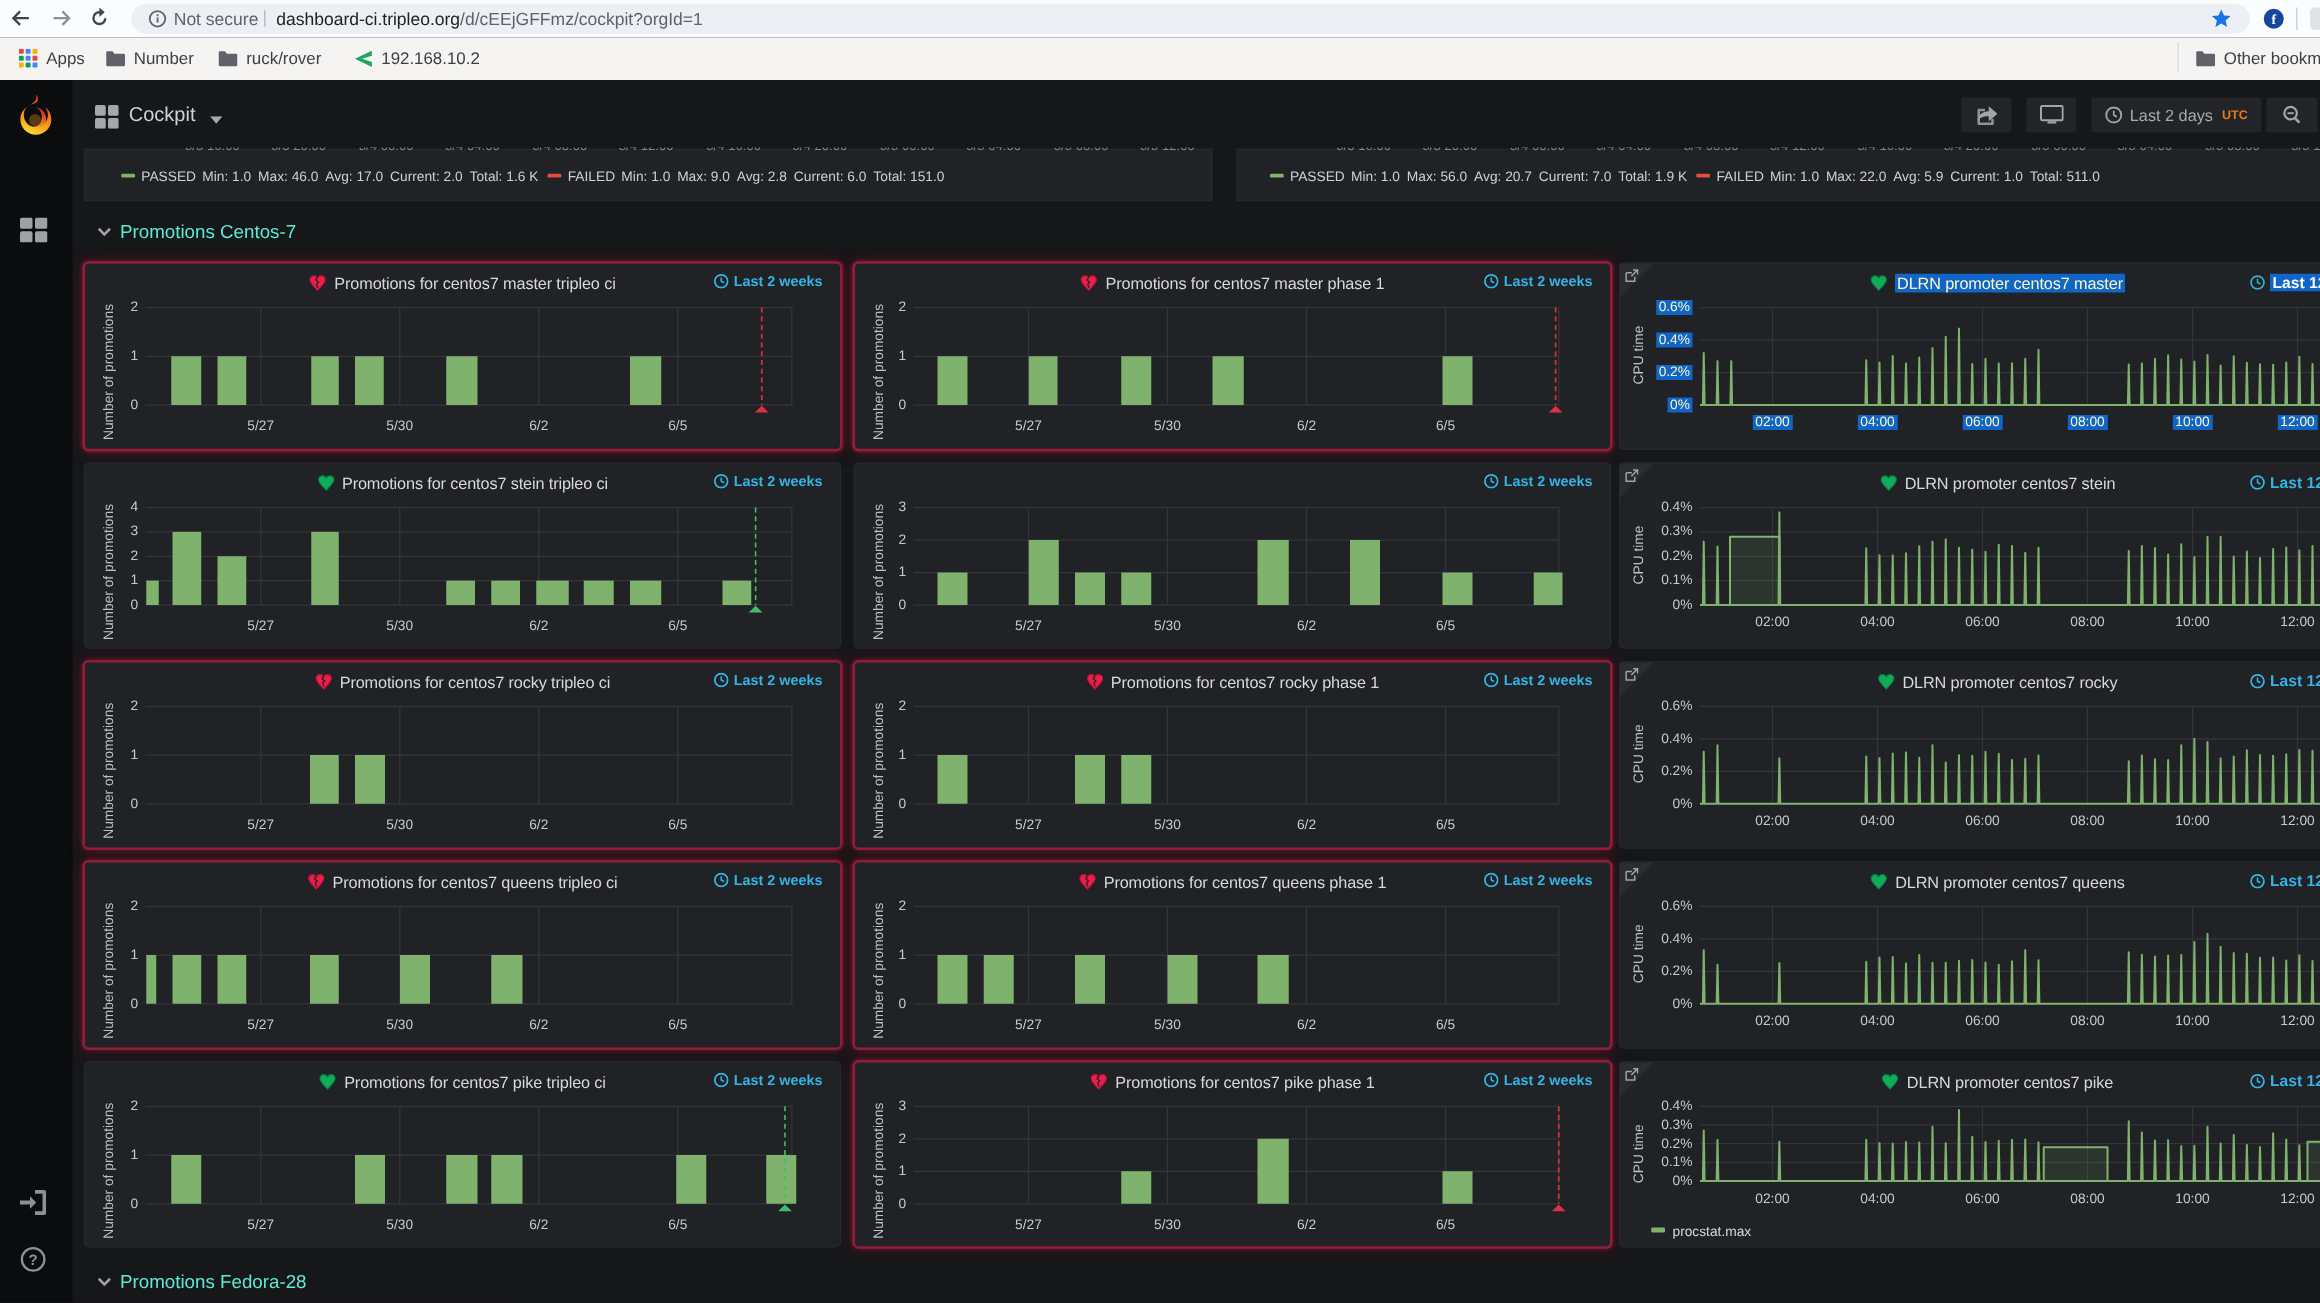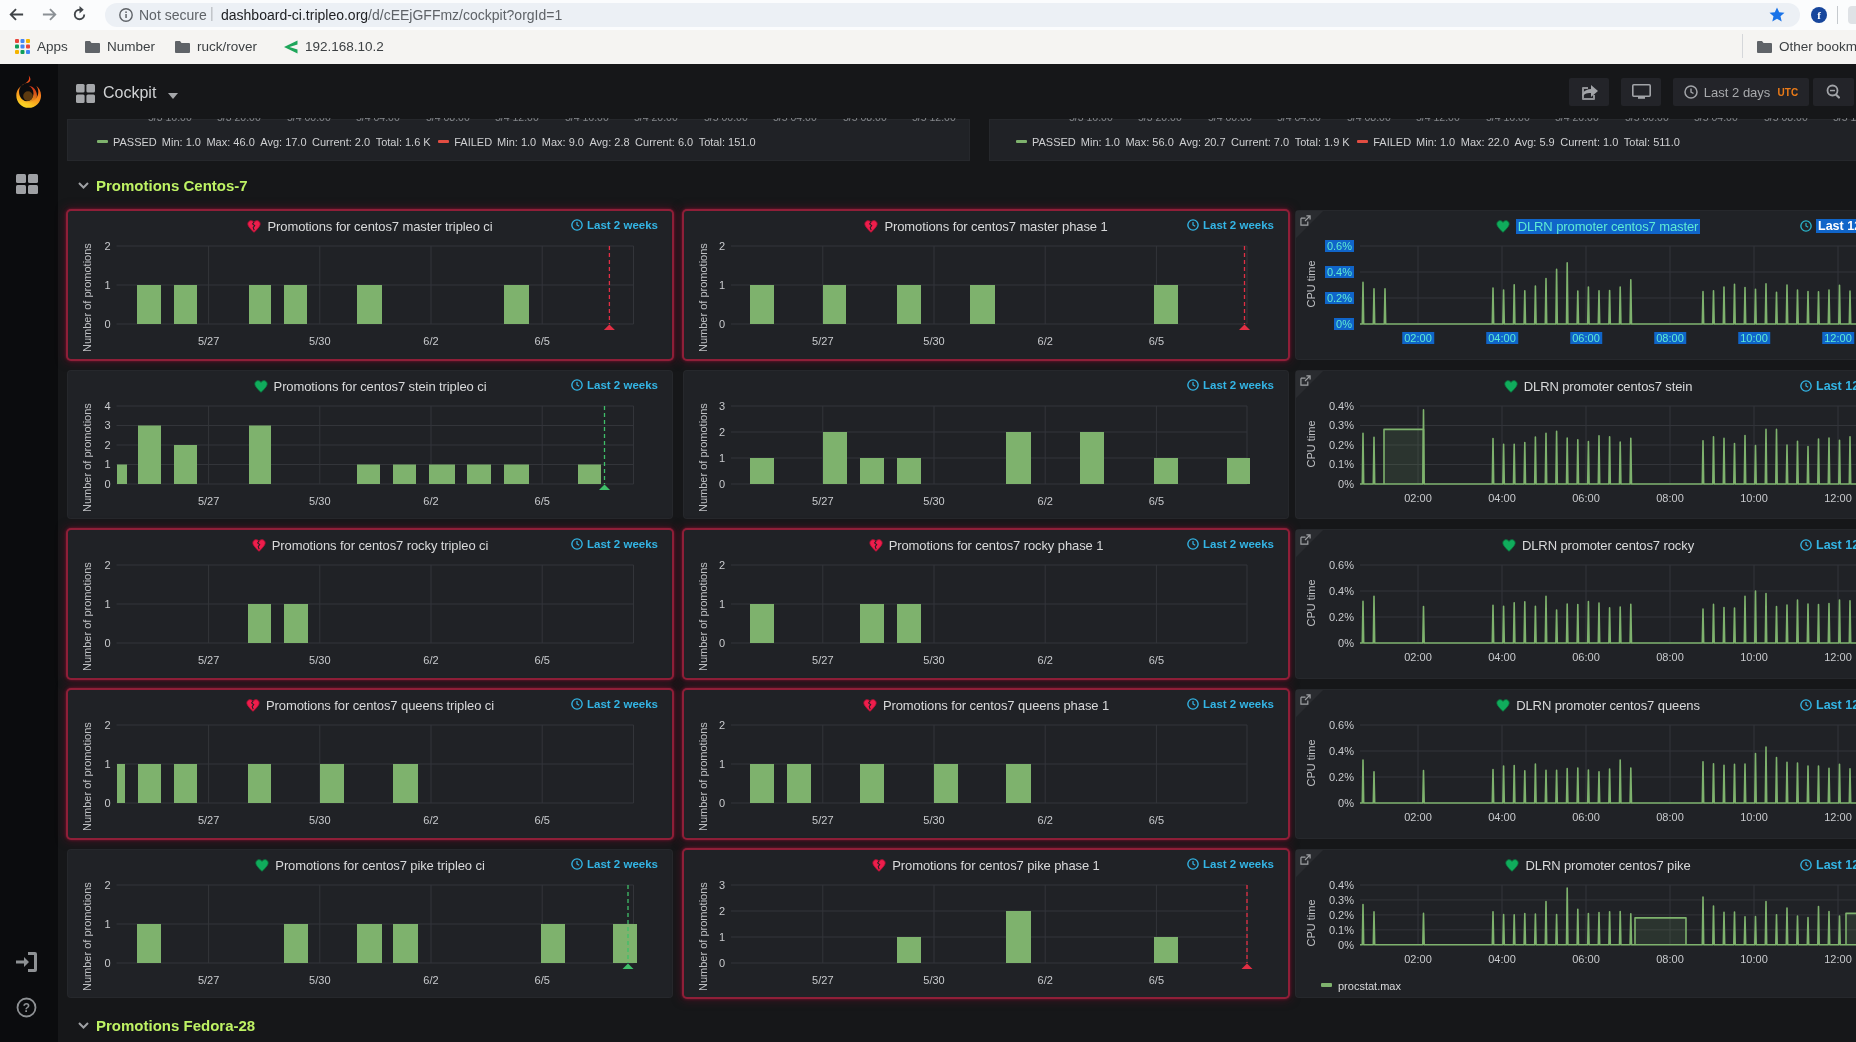--- a/index.html
+++ b/index.html
@@ -7,22 +7,22 @@
 .abs{position:absolute}
 .panel{position:absolute;background:#202226;box-shadow:0 0 0 1px #26282c;border-radius:3px}
 .alert{box-shadow:0 0 0 2px #8f1f38,0 0 3px 2px rgba(125,20,48,.95),0 0 10px 3px rgba(105,15,40,.5)}
 .ptitle{position:absolute;top:8px;left:0;right:0;text-align:center;font-size:13px;font-weight:500;color:#d8d9da;white-space:nowrap;letter-spacing:-0.1px}
 .ptitle svg{vertical-align:-2px;margin-right:6px}
 .tr{position:absolute;top:8px;right:14px;font-size:11.5px;font-weight:700;color:#33b5e5;white-space:nowrap}
 .tr svg{vertical-align:-2px;margin-right:4px}
 .ytitle{position:absolute;font-size:11px;color:#bfc1c4;transform:rotate(-90deg);transform-origin:center;white-space:nowrap;overflow:hidden;text-overflow:clip}
 .ylab{position:absolute;font-size:11px;color:#c8cacd;text-align:right;width:40px}
 .xlab{position:absolute;font-size:11px;color:#c8cacd;transform:translateX(-50%);white-space:nowrap}
-.sel{background:#1065c9;color:#5eead4;padding:0 2px}
-.sechdr{position:absolute;font-size:15px;font-weight:700;color:#bef264;white-space:nowrap}
+.sel{background:#1065c9;color:#fef9c3;padding:0 2px}
+.sechdr{position:absolute;font-size:15px;font-weight:400;color:#5eead4;white-space:nowrap}
 .navbtn{position:absolute;background:#232429;border-radius:2px;height:28px;top:78px;display:flex;align-items:center;justify-content:center;color:#a2a4a8}
 </style></head><body>
 <div id="screen">
 <div class="abs" style="left:0;top:0;width:1856px;height:30px;background:#fbfcfd"></div>
 <div class="abs" style="left:0;top:30px;width:1856px;height:34px;background:#f5f4f2"></div>
 <svg class="abs" style="left:8px;top:6px" width="17" height="17" viewBox="0 0 18 18">
       <path d="M16 8H5.2l4-4L7.8 2.6 1.5 9l6.3 6.4L9.2 14l-4-4H16z" fill="#3f4347"></path>
     </svg>
 <svg class="abs" style="left:41px;top:6px" width="17" height="17" viewBox="0 0 18 18">
       <path d="M2 8h10.8l-4-4 1.4-1.4L16.5 9l-6.3 6.4L8.8 14l4-4H2z" fill="#8b9095"></path>

